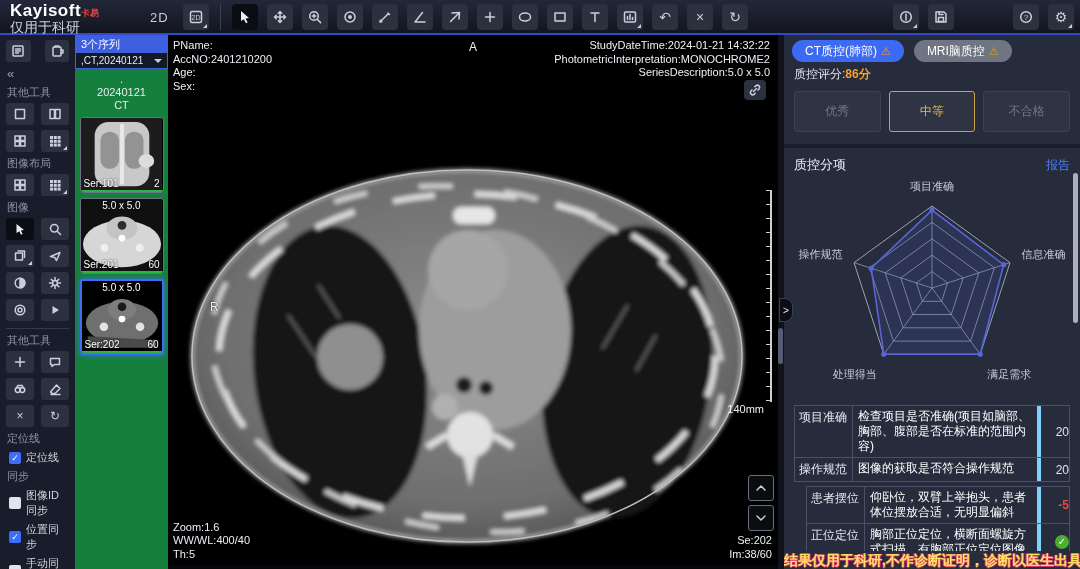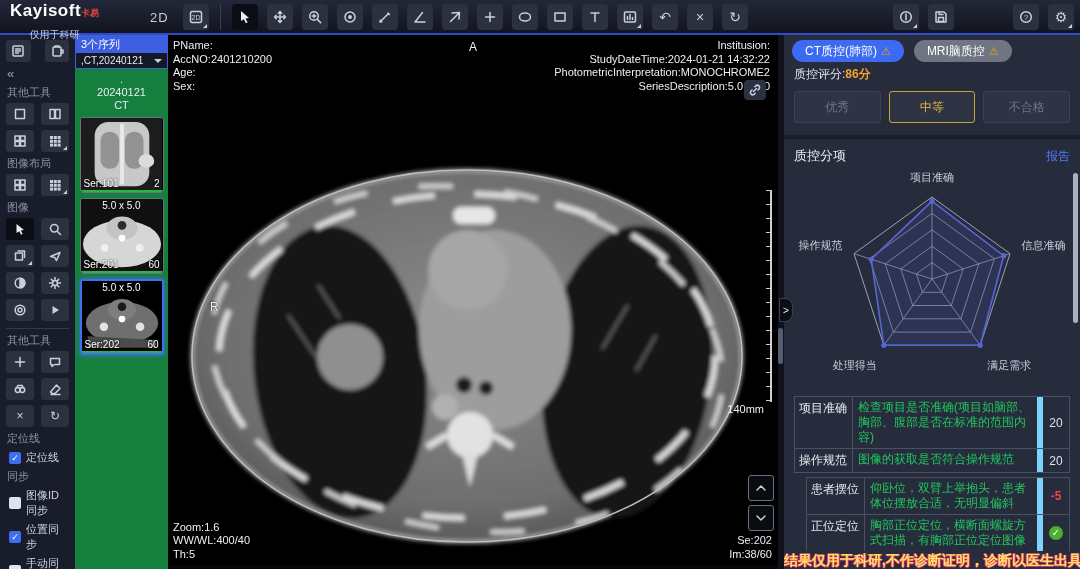--- a/index.html
+++ b/index.html
@@ -5,21 +5,21 @@
   * { box-sizing:border-box; margin:0; padding:0; }
   html,body { width:1080px; height:569px; overflow:hidden; background:#05060a;
     font-family:"Liberation Sans", sans-serif; color:#dfe3ec; font-size:12px; }
 
   
   #topbar{position:absolute;left:0;top:0;width:1080px;height:35px;
     background:linear-gradient(#232739,#12141f);border-bottom:2px solid #2f4bc7;z-index:5}
   #logo{position:absolute;left:10px;top:2px;line-height:1}
   #logo .brand{font-weight:bold;font-size:17px;color:#fff;letter-spacing:.5px}
   #logo .brand-cn{font-size:9px;color:#e8453c;font-weight:bold;margin-left:0}
-  #logo .sub{font-size:10px;color:#cdd2e0;margin-top:11px;text-align:center}
+  #logo .sub{font-size:14px;color:#cdd2e0;margin-top:1px;}
   #mode2d{position:absolute;left:150px;top:10px;color:#c9cfdd;font-size:13px;letter-spacing:1px}
   .tbtn{width:26px;height:26px;background:#2c3140;border-radius:4px;display:flex;align-items:center;
     justify-content:center;position:relative;flex:0 0 auto;cursor:pointer}
   .tbtn.active{background:#0b0d14}
   .tbtn svg{display:block}
   .corner::after{content:"";position:absolute;right:2px;bottom:2px;
     border-left:4px solid transparent;border-bottom:4px solid #c9cfdd}
   .tglyph{font-size:14px;color:#c9cfdd;line-height:1}
   #tools-main{position:absolute;left:183px;top:4px;display:flex;gap:9px;align-items:center}
   .tsep{width:1px;height:26px;background:#3a4052;margin:0 2px}
@@ -88,37 +88,37 @@
   #qc{position:absolute;left:784px;top:35px;width:296px;height:534px;background:#262c3c;overflow:hidden}
   #qc-tabs{display:flex;gap:10px;padding:5px 8px 0}
   .pill{height:22px;border-radius:12px;padding:0 13px;display:flex;align-items:center;gap:4px;font-size:12px;
     color:#fff;cursor:pointer}
   .pill.active{background:#3d6af2}
   .pill.inactive{background:#6f7582}
   .warn{color:#f59f00;font-size:11px}
   #qc-score{padding:4px 10px 0;font-size:12px;color:#dfe3ec}
   #qc-score .val{color:#f0a32f;font-weight:bold}
   #qc-ratings{display:flex;gap:8px;padding:8px 10px 10px}
-  .rate{flex:1;height:32px;background:#2e3444;border:1px solid #3c4254;border-radius:3px;color:#6f7688;
+  .rate{flex:1;height:41px;background:#2e3444;border:1px solid #3c4254;border-radius:3px;color:#6f7688;
     font-size:12px;display:flex;align-items:center;justify-content:center;cursor:pointer}
   .rate.active{border-color:#caa53d;color:#e7bb41}
   #qc-sub{border-top:4px solid #1a1d2a;margin-top:2px;padding:8px 10px 0;position:relative}
   #qc-sub-head{display:flex;justify-content:space-between;align-items:center}
   #qc-sub-title{font-size:13px;color:#e9ecf3}
   #qc-report{font-size:12px;color:#4d7cfe;cursor:pointer}
   #radar-wrap{display:flex;justify-content:center;margin-top:2px}
   #qc-scroll{position:absolute;right:2px;top:138px;width:5px;height:150px;background:#aab0bf;border-radius:3px;cursor:pointer}
 
   #qc-table{padding:0 10px;margin-top:2px;font-size:12px}
   .qrow{display:flex;border:1px solid #4a5166;margin-top:-1px;background:#262c3c}
   .qrow.sub{margin-left:12px}
   .qgap{height:5px}
   .qcat{width:58px;border-right:1px solid #4a5166;padding:3px 4px;color:#e6e9f0;flex:0 0 auto}
-  .qdesc{flex:1;padding:3px 5px;color:#22c55e;line-height:15px}
-  .qscore{width:32px;border-left:6px solid #7dd3fc;display:flex;align-items:center;justify-content:center;flex:0 0 auto}
+  .qdesc{flex:1;padding:3px 5px;color:#ffffff;line-height:15px}
+  .qscore{width:32px;border-left:4px solid #7dd3fc;display:flex;align-items:center;justify-content:flex-end;flex:0 0 auto}
   .score-num{color:#dfe3ec}
   .score-penalty{color:#e8483f;font-weight:bold}
   .score-check{width:14px;height:14px;border-radius:50%;background:#4cae2f;color:#fff;font-size:10px;
     line-height:14px;text-align:center}
   #notice{position:absolute;left:0;right:0;bottom:0;height:18px;background:rgba(38,44,60,.97);
     overflow:hidden;white-space:nowrap;font-size:14px;font-weight:bold;color:#ffe066;padding-left:0;
     text-shadow:1px 0 0 #d6336c,-1px 0 0 #d6336c,0 1px 0 #d6336c;margin:0;line-height:18px}
 </style>
 </head>
 <body>
@@ -521,21 +521,20 @@
   </svg>
 
   <div class="ovl" id="ovl-tl">
     <div>PName:</div>
     <div>AccNO:2401210200</div>
     <div>Age:</div>
     <div>Sex:</div>
   </div>
   <div class="ovl" id="orient-a">A</div>
   <div class="ovl" id="ovl-tr">
-    <div>Institusion:</div>
     <div>StudyDateTime:2024-01-21 14:32:22</div>
     <div>PhotometricInterpretation:MONOCHROME2</div>
     <div>SeriesDescription:5.0 x 5.0</div>
   </div>
   <div id="vp-link">
     <svg class="ic" width="14" height="14">
         <path d="M5.5 8.5 L8.5 5.5 M4 7 L2.8 8.2 a2.3 2.3 0 0 0 3.2 3.2 L7.2 10.2 M10 7 L11.2 5.8 a2.3 2.3 0 0 0 -3.2-3.2 L6.8 3.8"></path>
       </svg>
   </div>
   <div class="ovl" id="orient-r">R</div>

